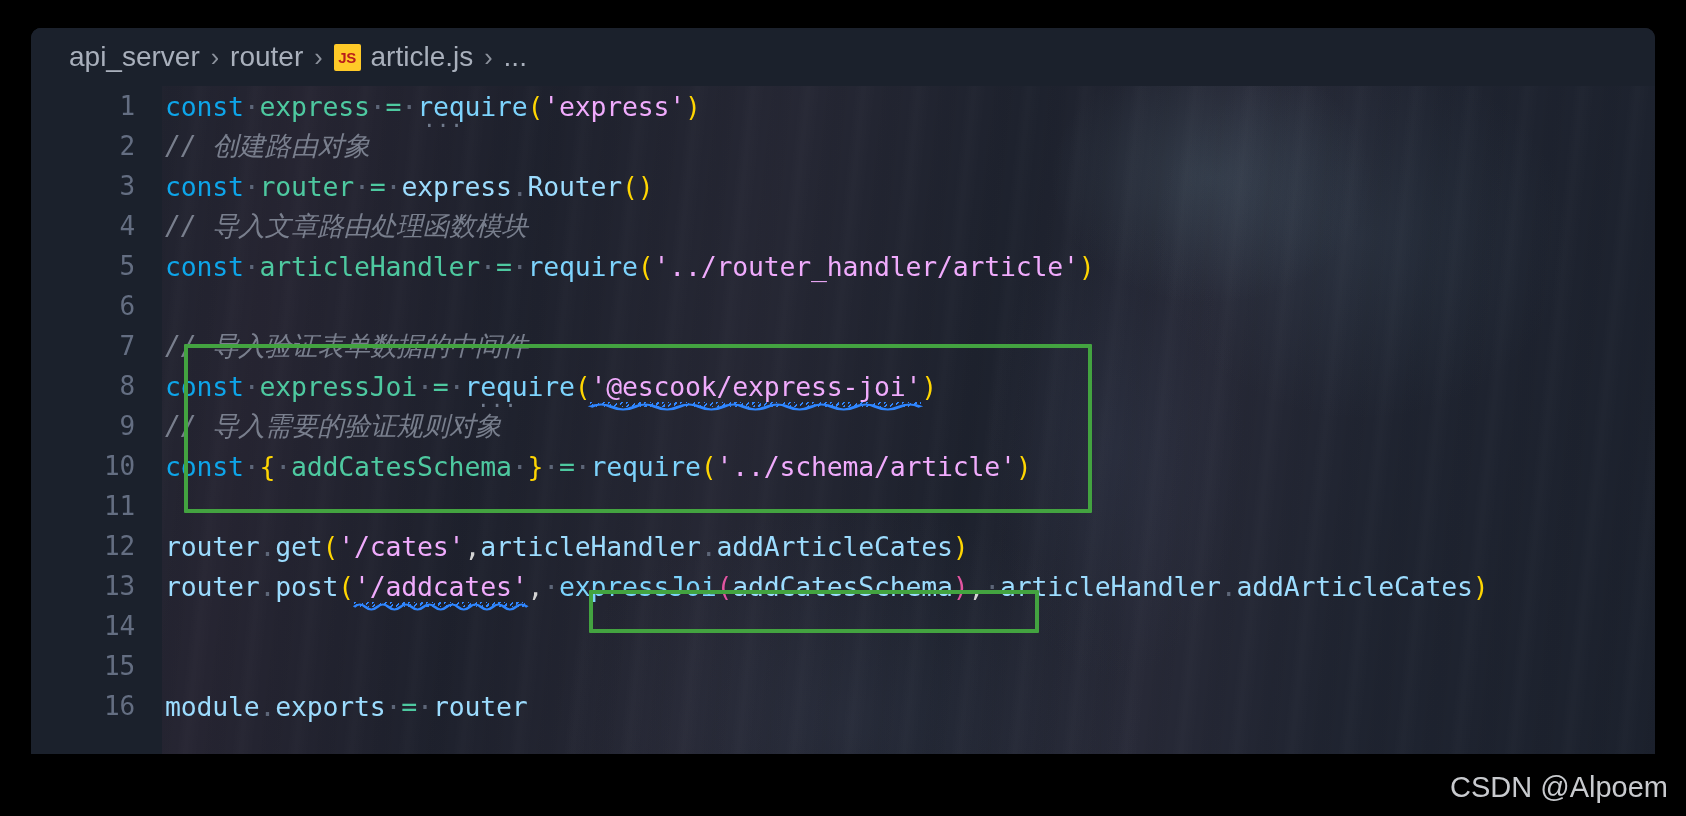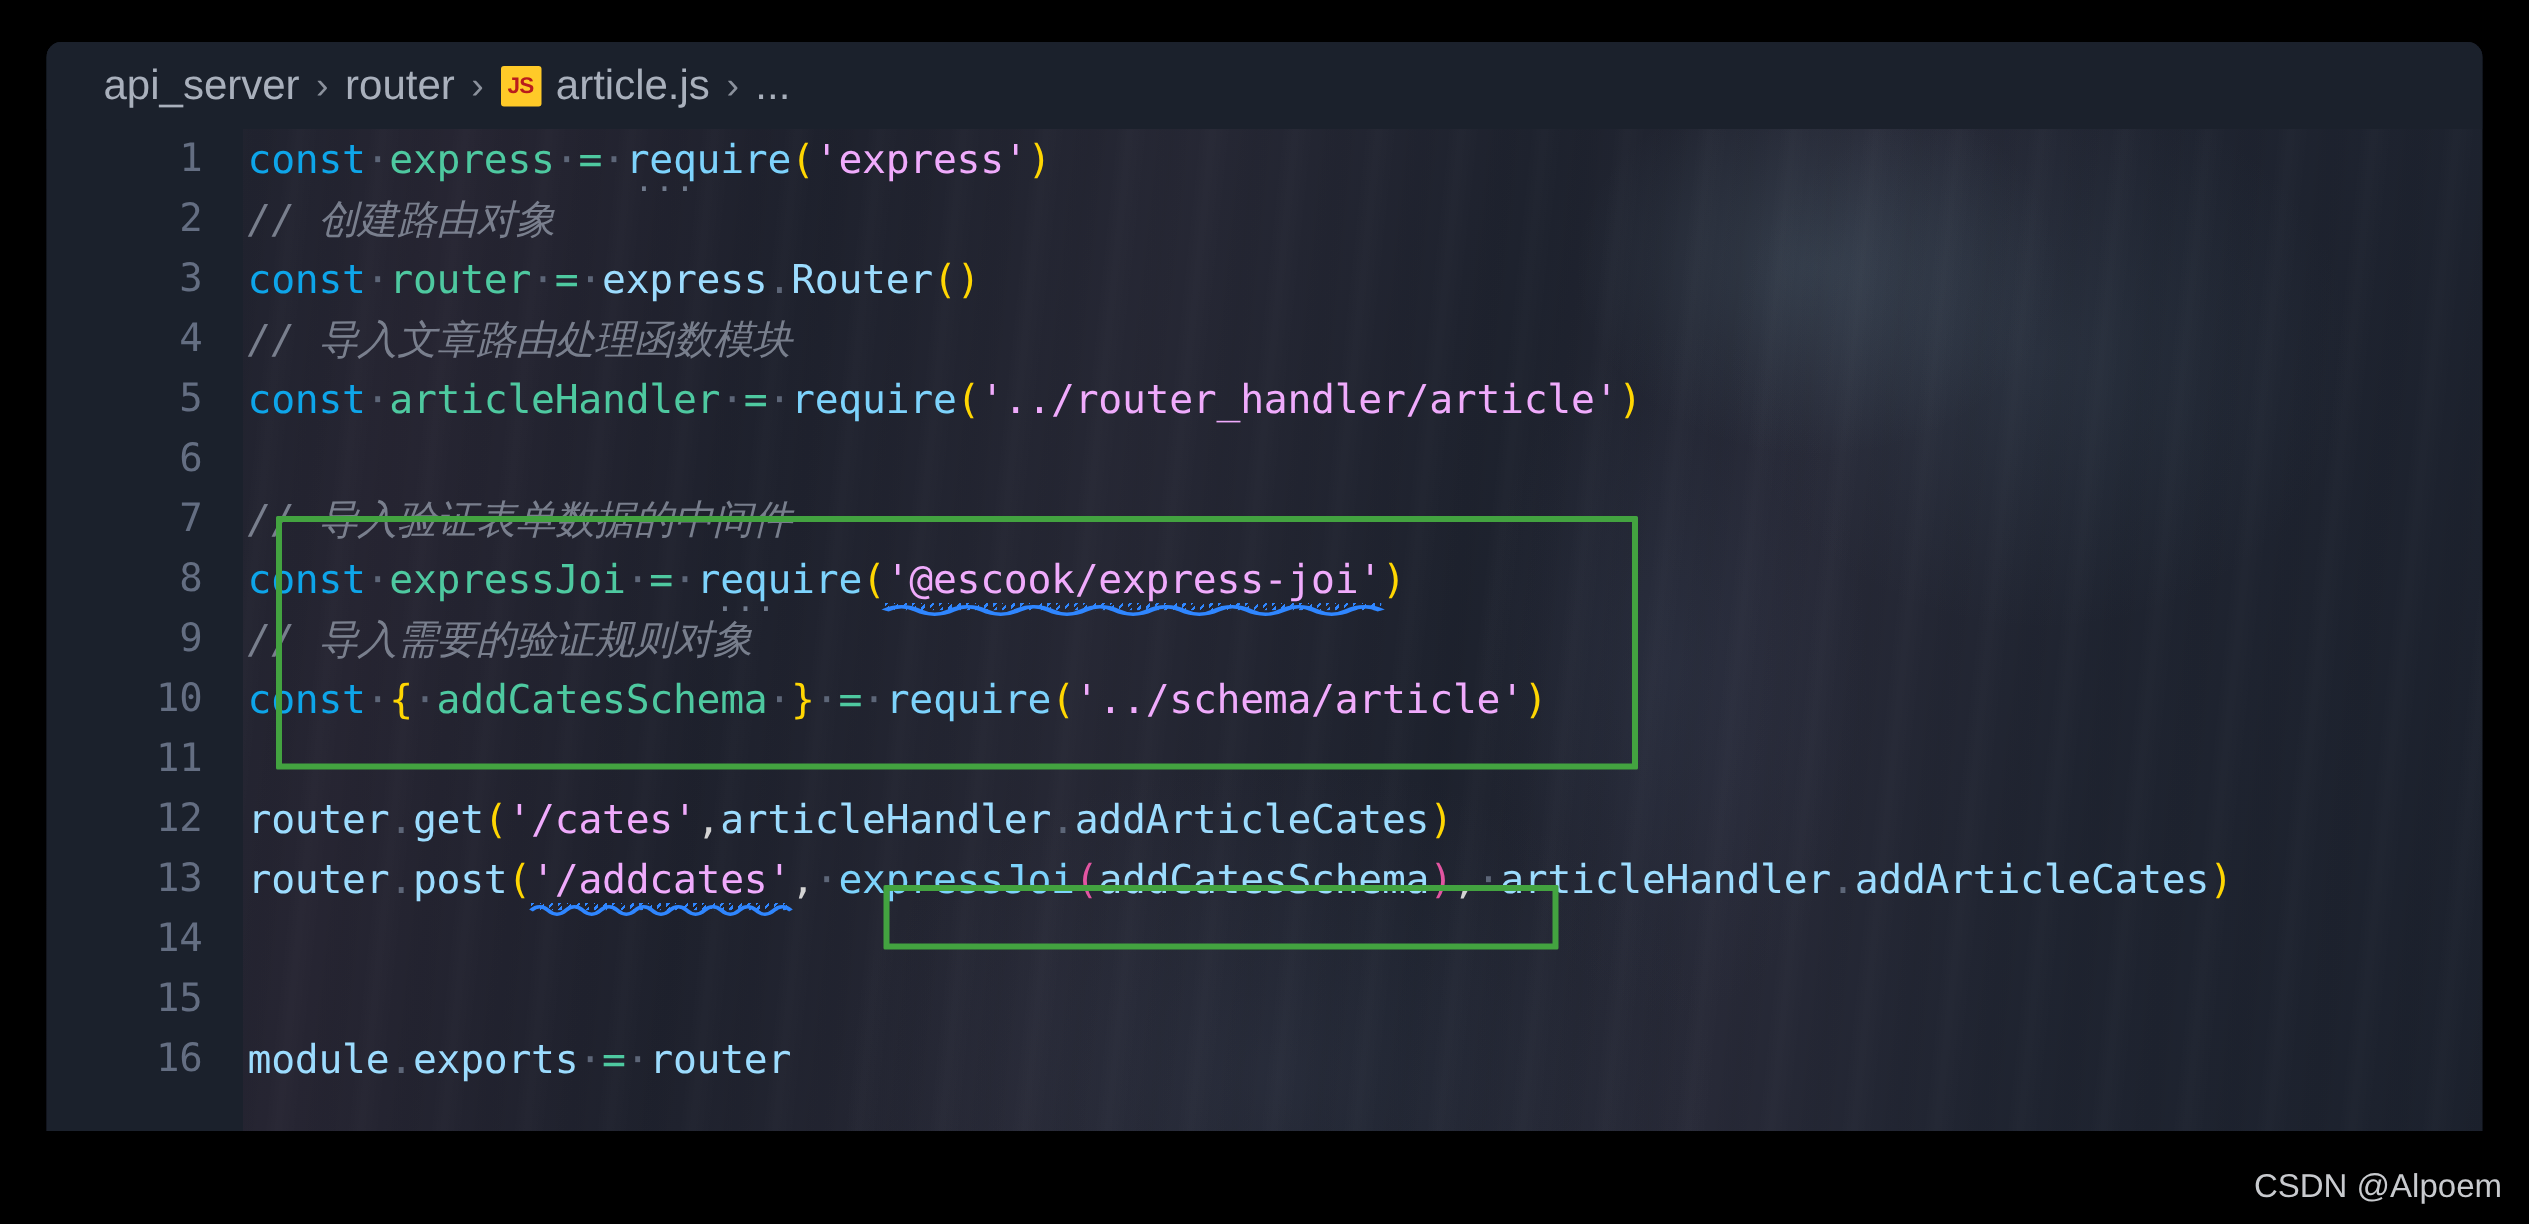--- a/index.html
+++ b/index.html
@@ -215,21 +215,21 @@
     width: 450px;
     height: 43px;
   }
 
   
   #watermark {
     position: absolute;
     right: 18px;
     bottom: 12px;
     font-family: "Liberation Sans", sans-serif;
-    font-size: 22px;
+    font-size: 29px;
     color: #c8cace;
     z-index: 9;
     text-align: center;
   }
 </style>
 </head>
 <body>
 
 <div id="screen">
 

